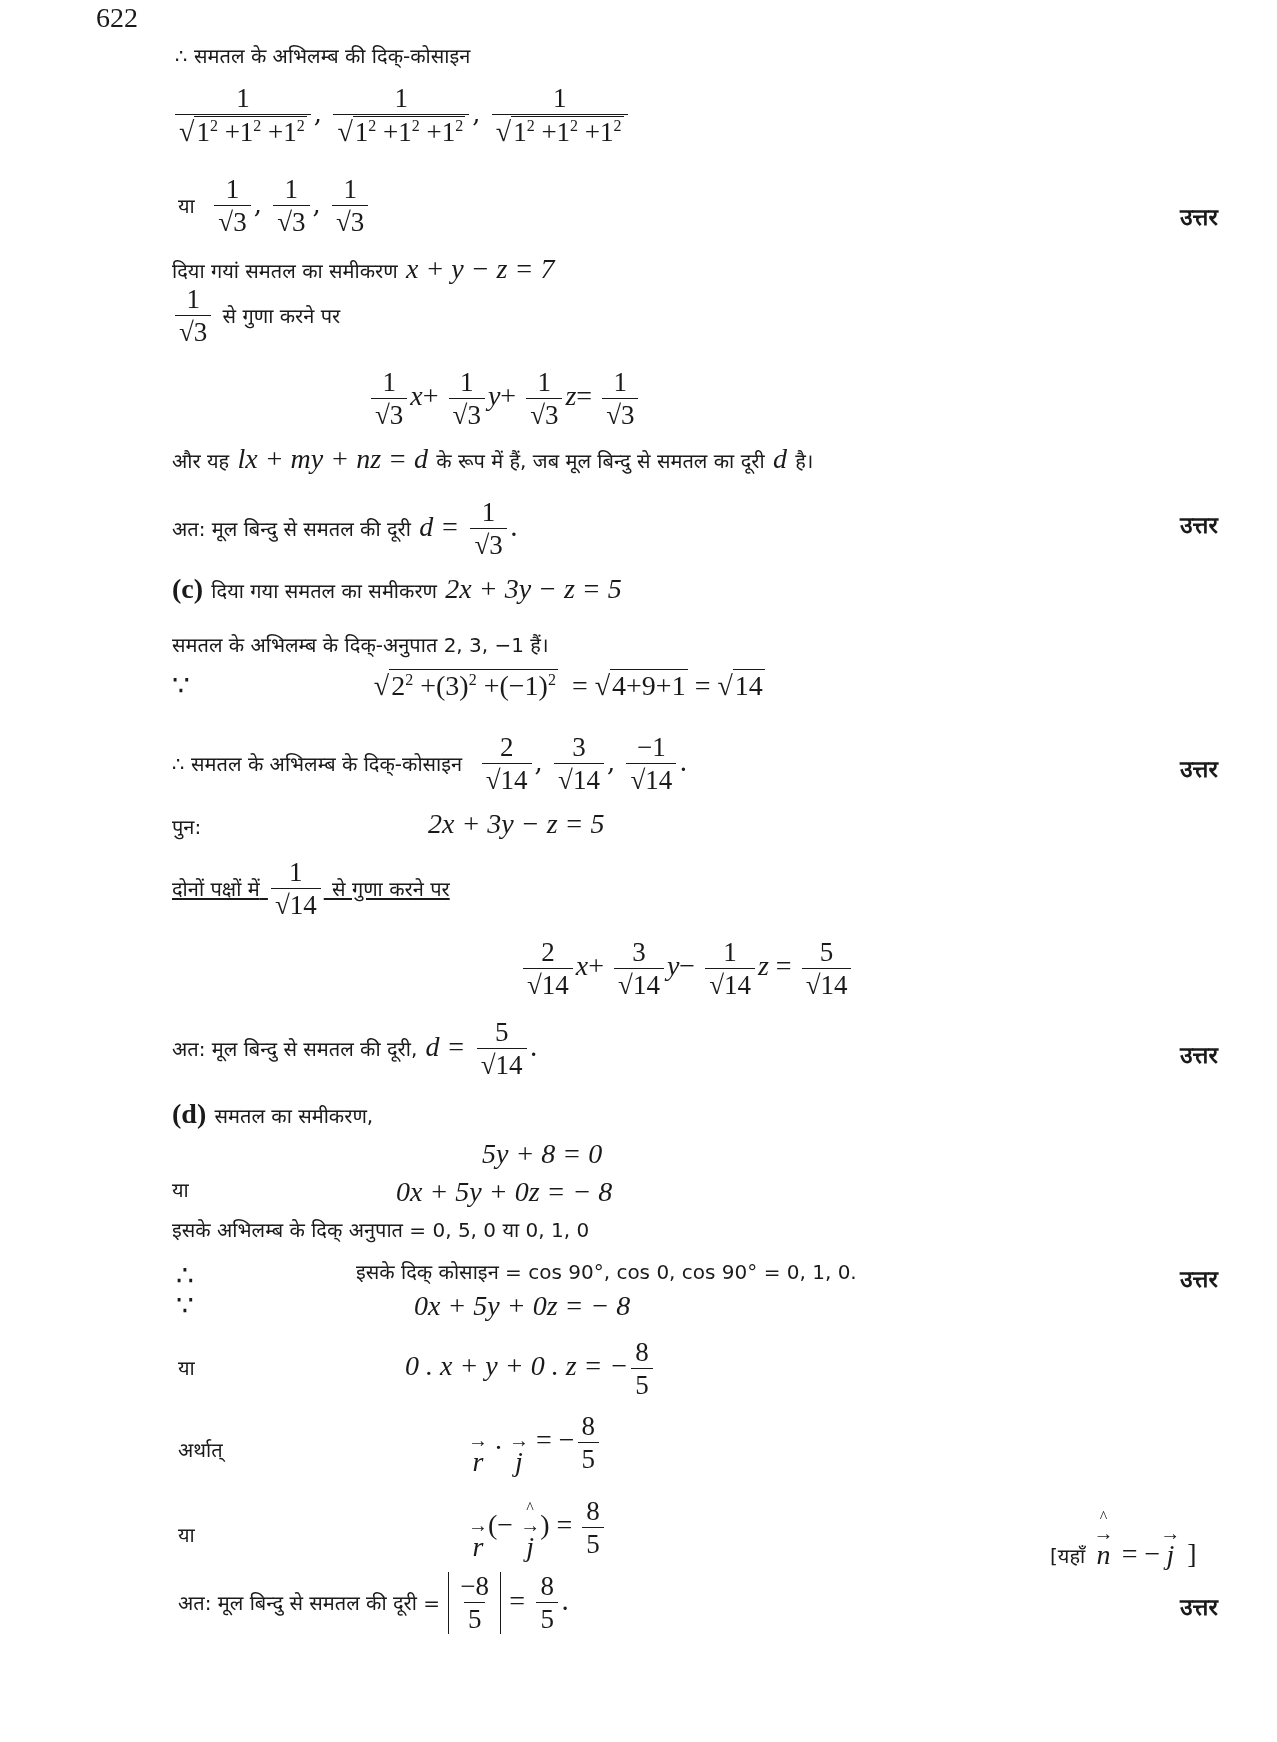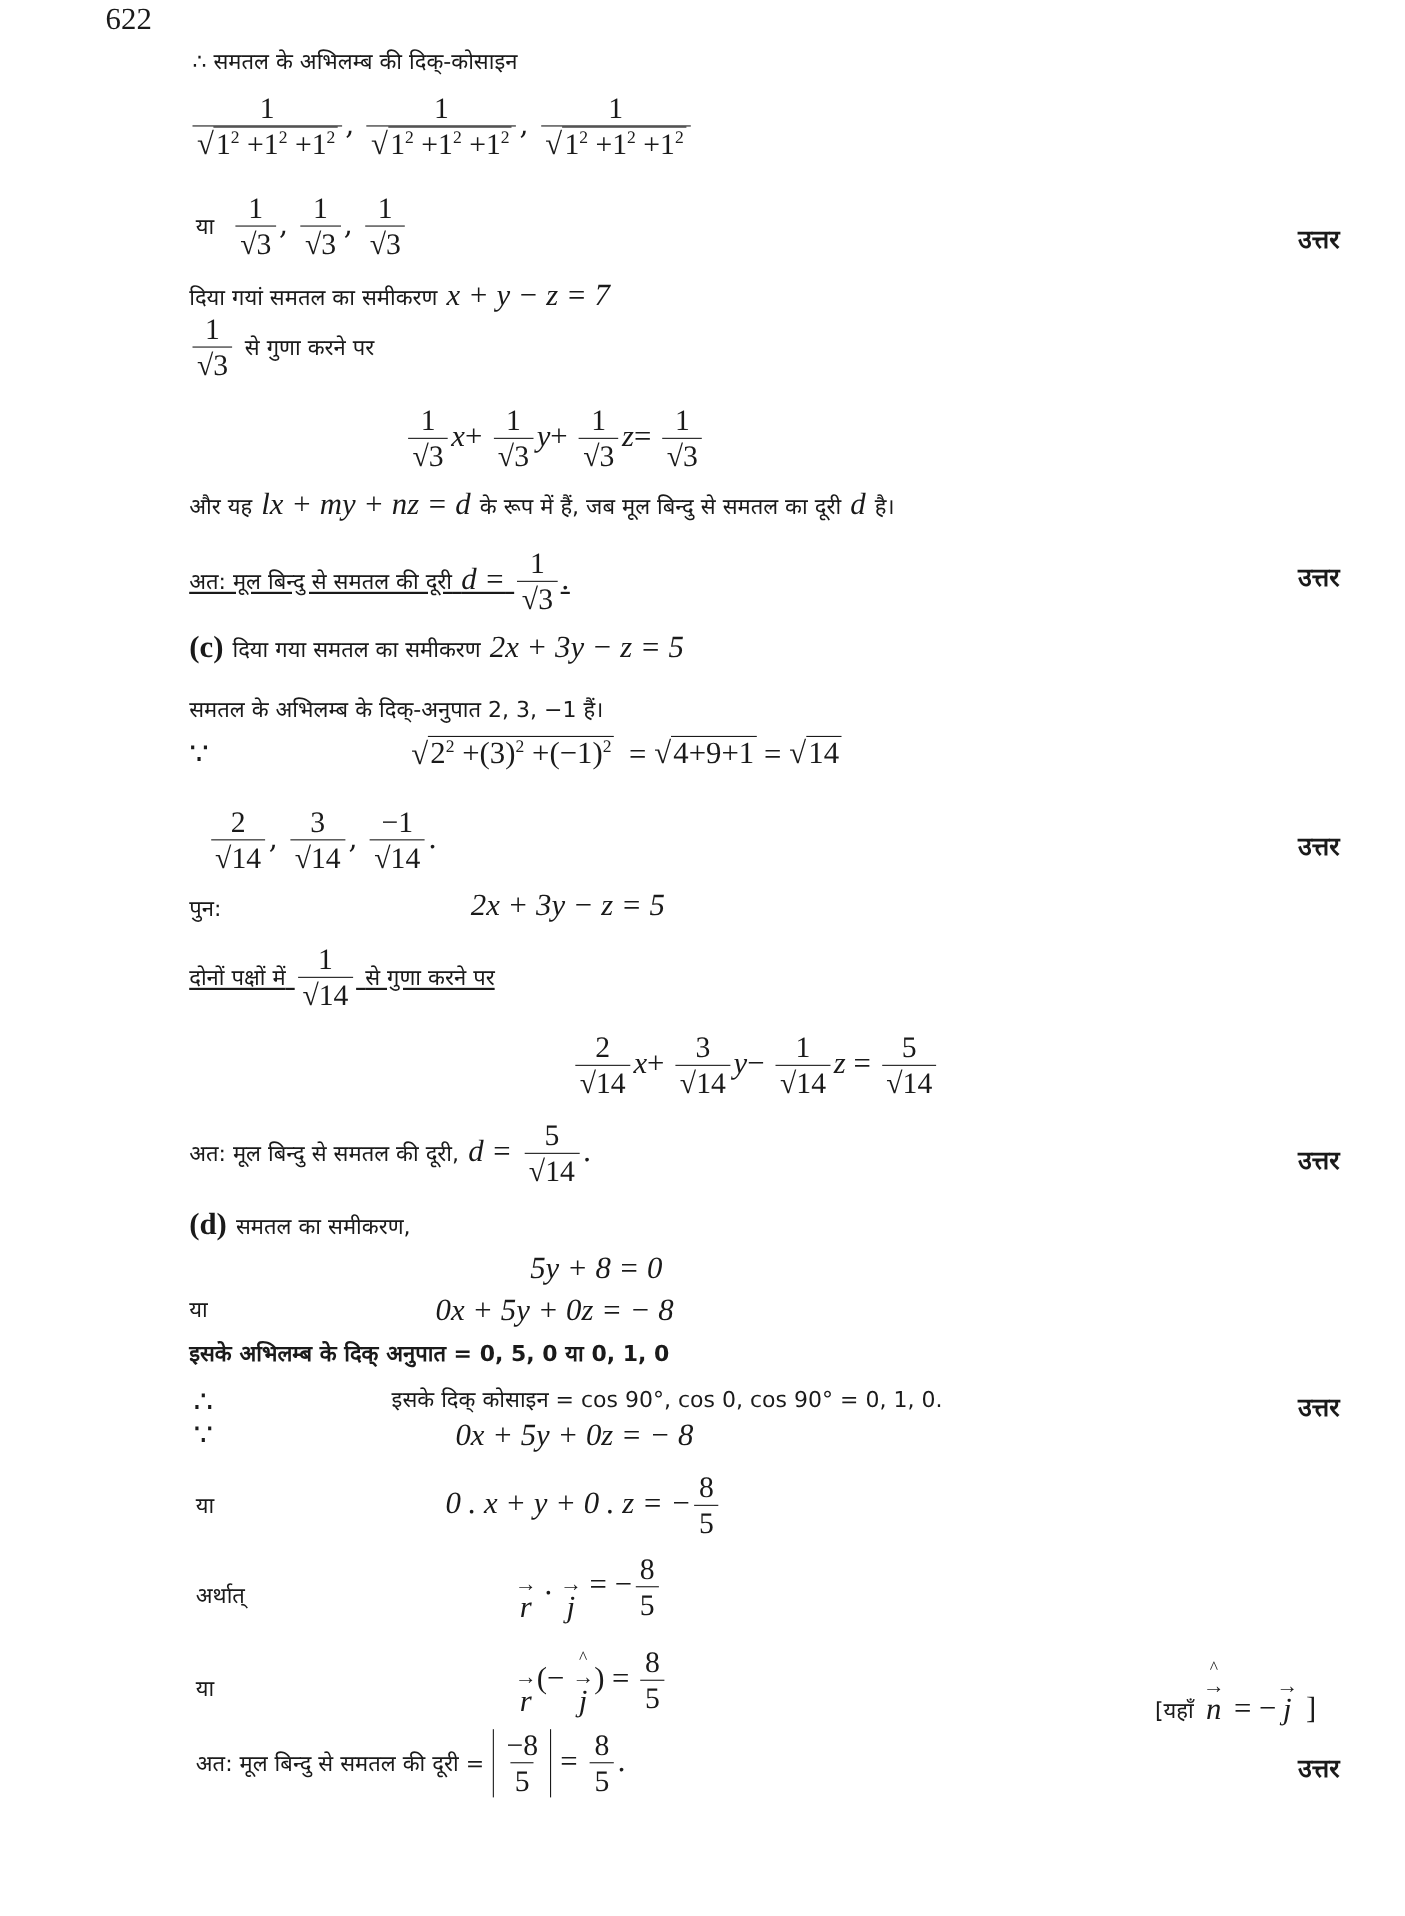--- a/index.html
+++ b/index.html
@@ -90,21 +90,21 @@
   <span class="frac">
       <span class="n">1</span>
       <span class="d">√<span>3</span></span>
     </span>
 </div>
 
 <div class="ln" style="left:172px;top:445px;">
   <span class="hi">और यह</span> <span class="m it">lx + my + nz = d</span> <span class="hi">के रूप में हैं, जब मूल बिन्दु से समतल का दूरी</span> <span class="m it">d</span> <span class="hi">है।</span>
 </div>
 
-<div class="ln" style="left:172px;top:498px;text-decoration:underline;">
+<div class="ln" style="left:172px;top:498px;">
   <span class="hi">अत: मूल बिन्दु से समतल की दूरी</span> <span class="m it">d =</span>
   <span class="frac">
       <span class="n">1</span>
       <span class="d">√<span>3</span></span>
     </span>.
 </div>
 <div class="ans" style="top:508px;">उत्तर</div>
 
 <div class="ln" style="left:172px;top:575px;">
   <span class="m b">(c)</span> <span class="hi">दिया गया समतल का समीकरण</span> <span class="m it">2x + 3y − z = 5</span>
@@ -113,21 +113,21 @@
 
 <div class="ln m" style="left:172px;top:672px;">
   <span>∵</span>
   <span style="display:inline-block;width:170px;"></span>
   <span class="sq"><span class="rad">√</span><span class="ov">2<sup>2</sup> +(3)<sup>2</sup> +(−1)<sup>2</sup></span></span>
   &nbsp;= <span class="sq"><span class="rad">√</span><span class="ov">4+9+1</span></span>
   = <span class="sq"><span class="rad">√</span><span class="ov">14</span></span>
 </div>
 
 <div class="ln" style="left:172px;top:733px;">
-  &nbsp;
+  <span class="hi">∴ समतल के अभिलम्ब के दिक्-कोसाइन</span>&nbsp;
   <span class="frac">
       <span class="n">2</span>
       <span class="d">√<span>14</span></span>
     </span>,
   <span class="frac">
       <span class="n">3</span>
       <span class="d">√<span>14</span></span>
     </span>,
   <span class="frac">
       <span class="n">−1</span>
@@ -179,21 +179,21 @@
 <div class="ans" style="top:1038px;">उत्तर</div>
 
 <div class="ln" style="left:172px;top:1100px;">
   <span class="m b">(d)</span> <span class="hi">समतल का समीकरण,</span>
 </div>
 <div class="ln m it" style="left:482px;top:1140px;">5y + 8 = 0</div>
 
 <div class="ln hi" style="left:172px;top:1180px;">या</div>
 <div class="ln m it" style="left:396px;top:1178px;">0x + 5y + 0z = − 8</div>
 
-<div class="ln hi" style="left:172px;top:1220px;font-weight:bold;">इसके अभिलम्ब के दिक् अनुपात = 0, 5, 0 या 0, 1, 0</div>
+<div class="ln hi" style="left:172px;top:1220px;">इसके अभिलम्ब के दिक् अनुपात = 0, 5, 0 या 0, 1, 0</div>
 
 <div class="ln m" style="left:176px;top:1262px;">∴</div>
 <div class="ln hi" style="left:356px;top:1262px;">इसके दिक् कोसाइन = cos 90°, cos 0, cos 90° = 0, 1, 0.</div>
 <div class="ans" style="top:1262px;">उत्तर</div>
 
 <div class="ln m" style="left:176px;top:1292px;">∵</div>
 <div class="ln m it" style="left:414px;top:1292px;">0x + 5y + 0z = − 8</div>
 
 <div class="ln hi" style="left:178px;top:1358px;">या</div>
 <div class="ln m it" style="left:405px;top:1338px;">

